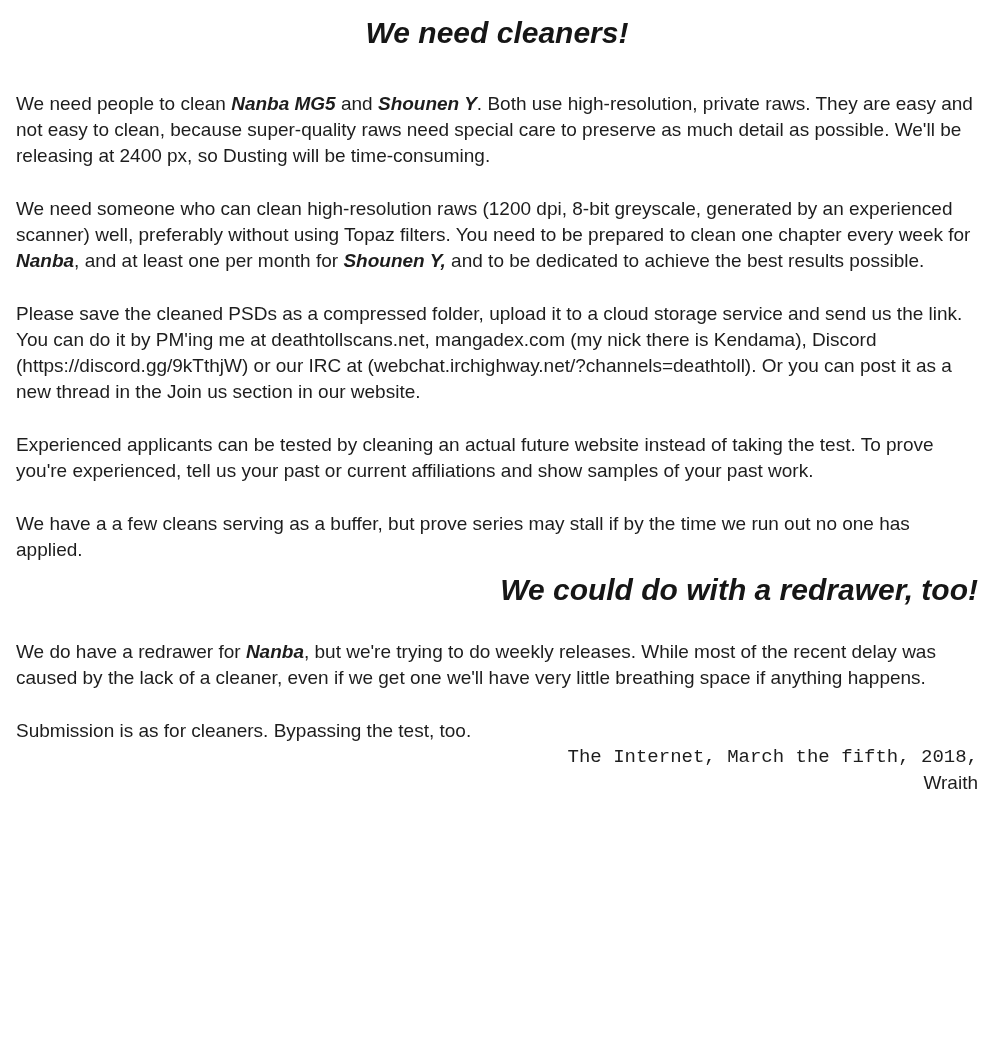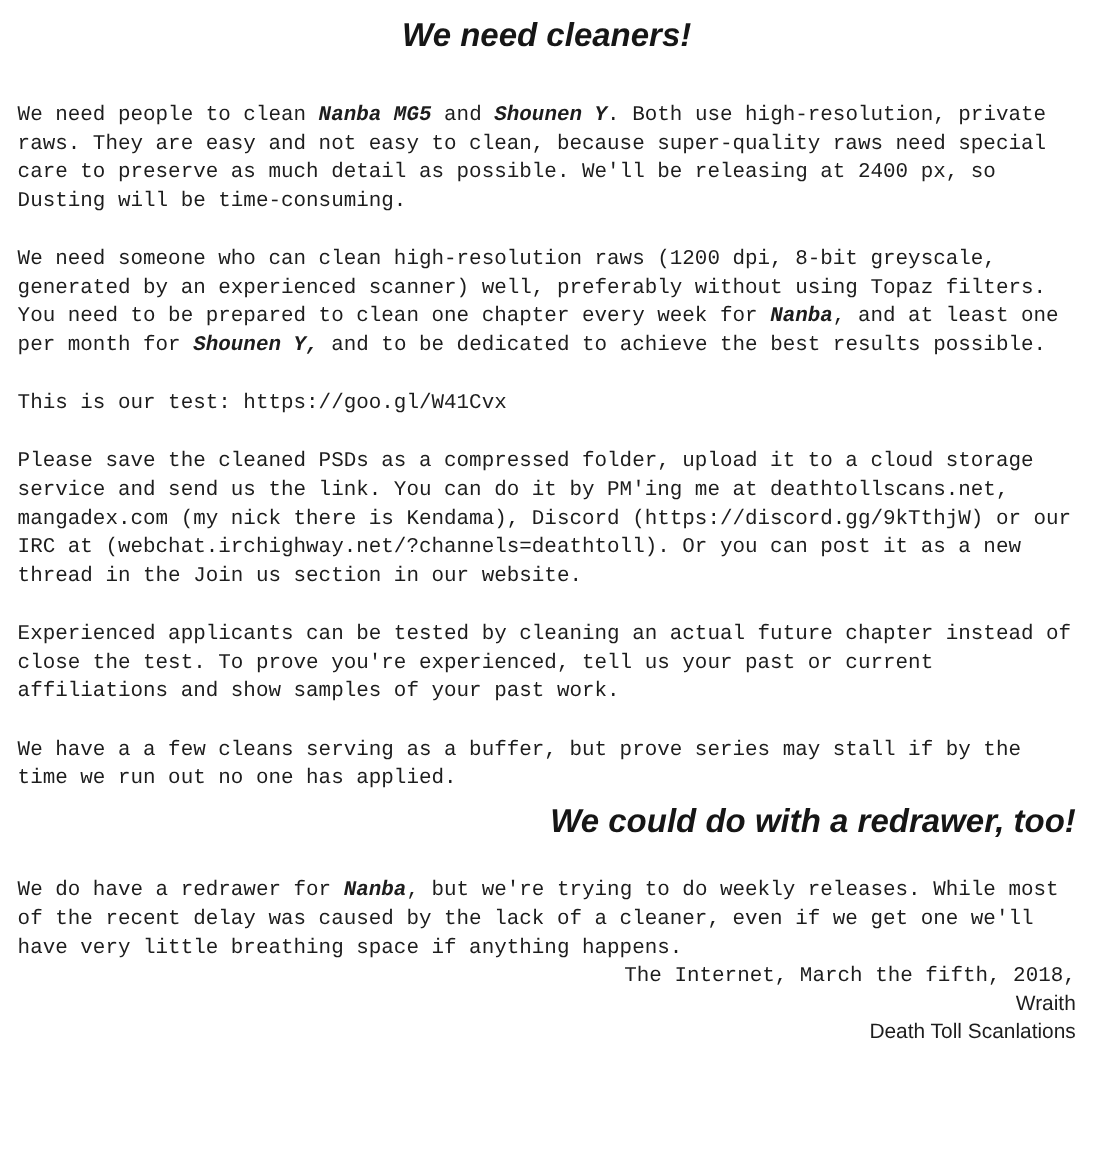--- a/index.html
+++ b/index.html
@@ -29,21 +29,20 @@
     margin: 0 0 39px 0;
     color: #161616;
   }
   .heading.second {
     margin: 8px 0 30px 0;
     text-align: right;
   }
   .para {
     margin: 0 0 27px 0;
     text-align: left;
-    font-family: Liberation Mono, monospace;
   }
   .paragraphs .para:last-child { margin-bottom: 0; }
   .bold-run {
     font-weight: 700;
     font-style: italic;
   }
   .dateline {
     text-align: right;
     font-family: Liberation Mono, monospace;
   }
@@ -54,34 +53,33 @@
 </head>
 <body>
 
 <main class="doc">
 
   <section>
     <h1 class="heading">We need cleaners!</h1>
     <div class="paragraphs">
         <p class="para"><span>We need people to clean </span><span class="bold-run">Nanba MG5</span><span> and </span><span class="bold-run">Shounen Y</span><span>. Both use high-resolution, private raws. They are easy and not easy to clean, because super-quality raws need special care to preserve as much detail as possible. We'll be releasing at 2400 px, so Dusting will be time-consuming.</span></p>
         <p class="para"><span>We need someone who can clean high-resolution raws (1200 dpi, 8-bit greyscale, generated by an experienced scanner) well, preferably without using Topaz filters. You need to be prepared to clean one chapter every week for </span><span class="bold-run">Nanba</span><span>, and at least one per month for </span><span class="bold-run">Shounen Y,</span><span> and to be dedicated to achieve the best results possible.</span></p>
-        <p class="para"><span>This is our test: https://goo.gl/W41Cvx</span></p>
         <p class="para"><span>Please save the cleaned PSDs as a compressed folder, upload it to a cloud storage service and send us the link. You can do it by PM'ing me at deathtollscans.net, mangadex.com (my nick there is Kendama), Discord (https://discord.gg/9kTthjW) or our IRC at (webchat.irchighway.net/?channels=deathtoll). Or you can post it as a new thread in the Join us section in our website.</span></p>
-        <p class="para"><span>Experienced applicants can be tested by cleaning an actual future chapter instead of close the test. To prove you're experienced, tell us your past or current affiliations and show samples of your past work.</span></p>
+        <p class="para"><span>Experienced applicants can be tested by cleaning an actual future website instead of taking the test. To prove you're experienced, tell us your past or current affiliations and show samples of your past work.</span></p>
         <p class="para"><span>We have a a few cleans serving as a buffer, but prove series may stall if by the time we run out no one has applied.</span></p>
       </div>
   </section>
 
   <section>
     <h2 class="heading second">We could do with a redrawer, too!</h2>
     <div class="paragraphs">
         <p class="para"><span>We do have a redrawer for </span><span class="bold-run">Nanba</span><span>, but we're trying to do weekly releases. While most of the recent delay was caused by the lack of a cleaner, even if we get one we'll have very little breathing space if anything happens.</span></p>
+        <p class="para"><span>Submission is as for cleaners. Bypassing the test, too.</span></p>
       </div>
   </section>
 
   <div class="dateline">The Internet, March the fifth, 2018,</div>
 
   <div class="signature">
     <div>Wraith</div>
-    <div>Death Toll Scanlations</div>
   </div>
 
 </main>
 
 </body></html>

